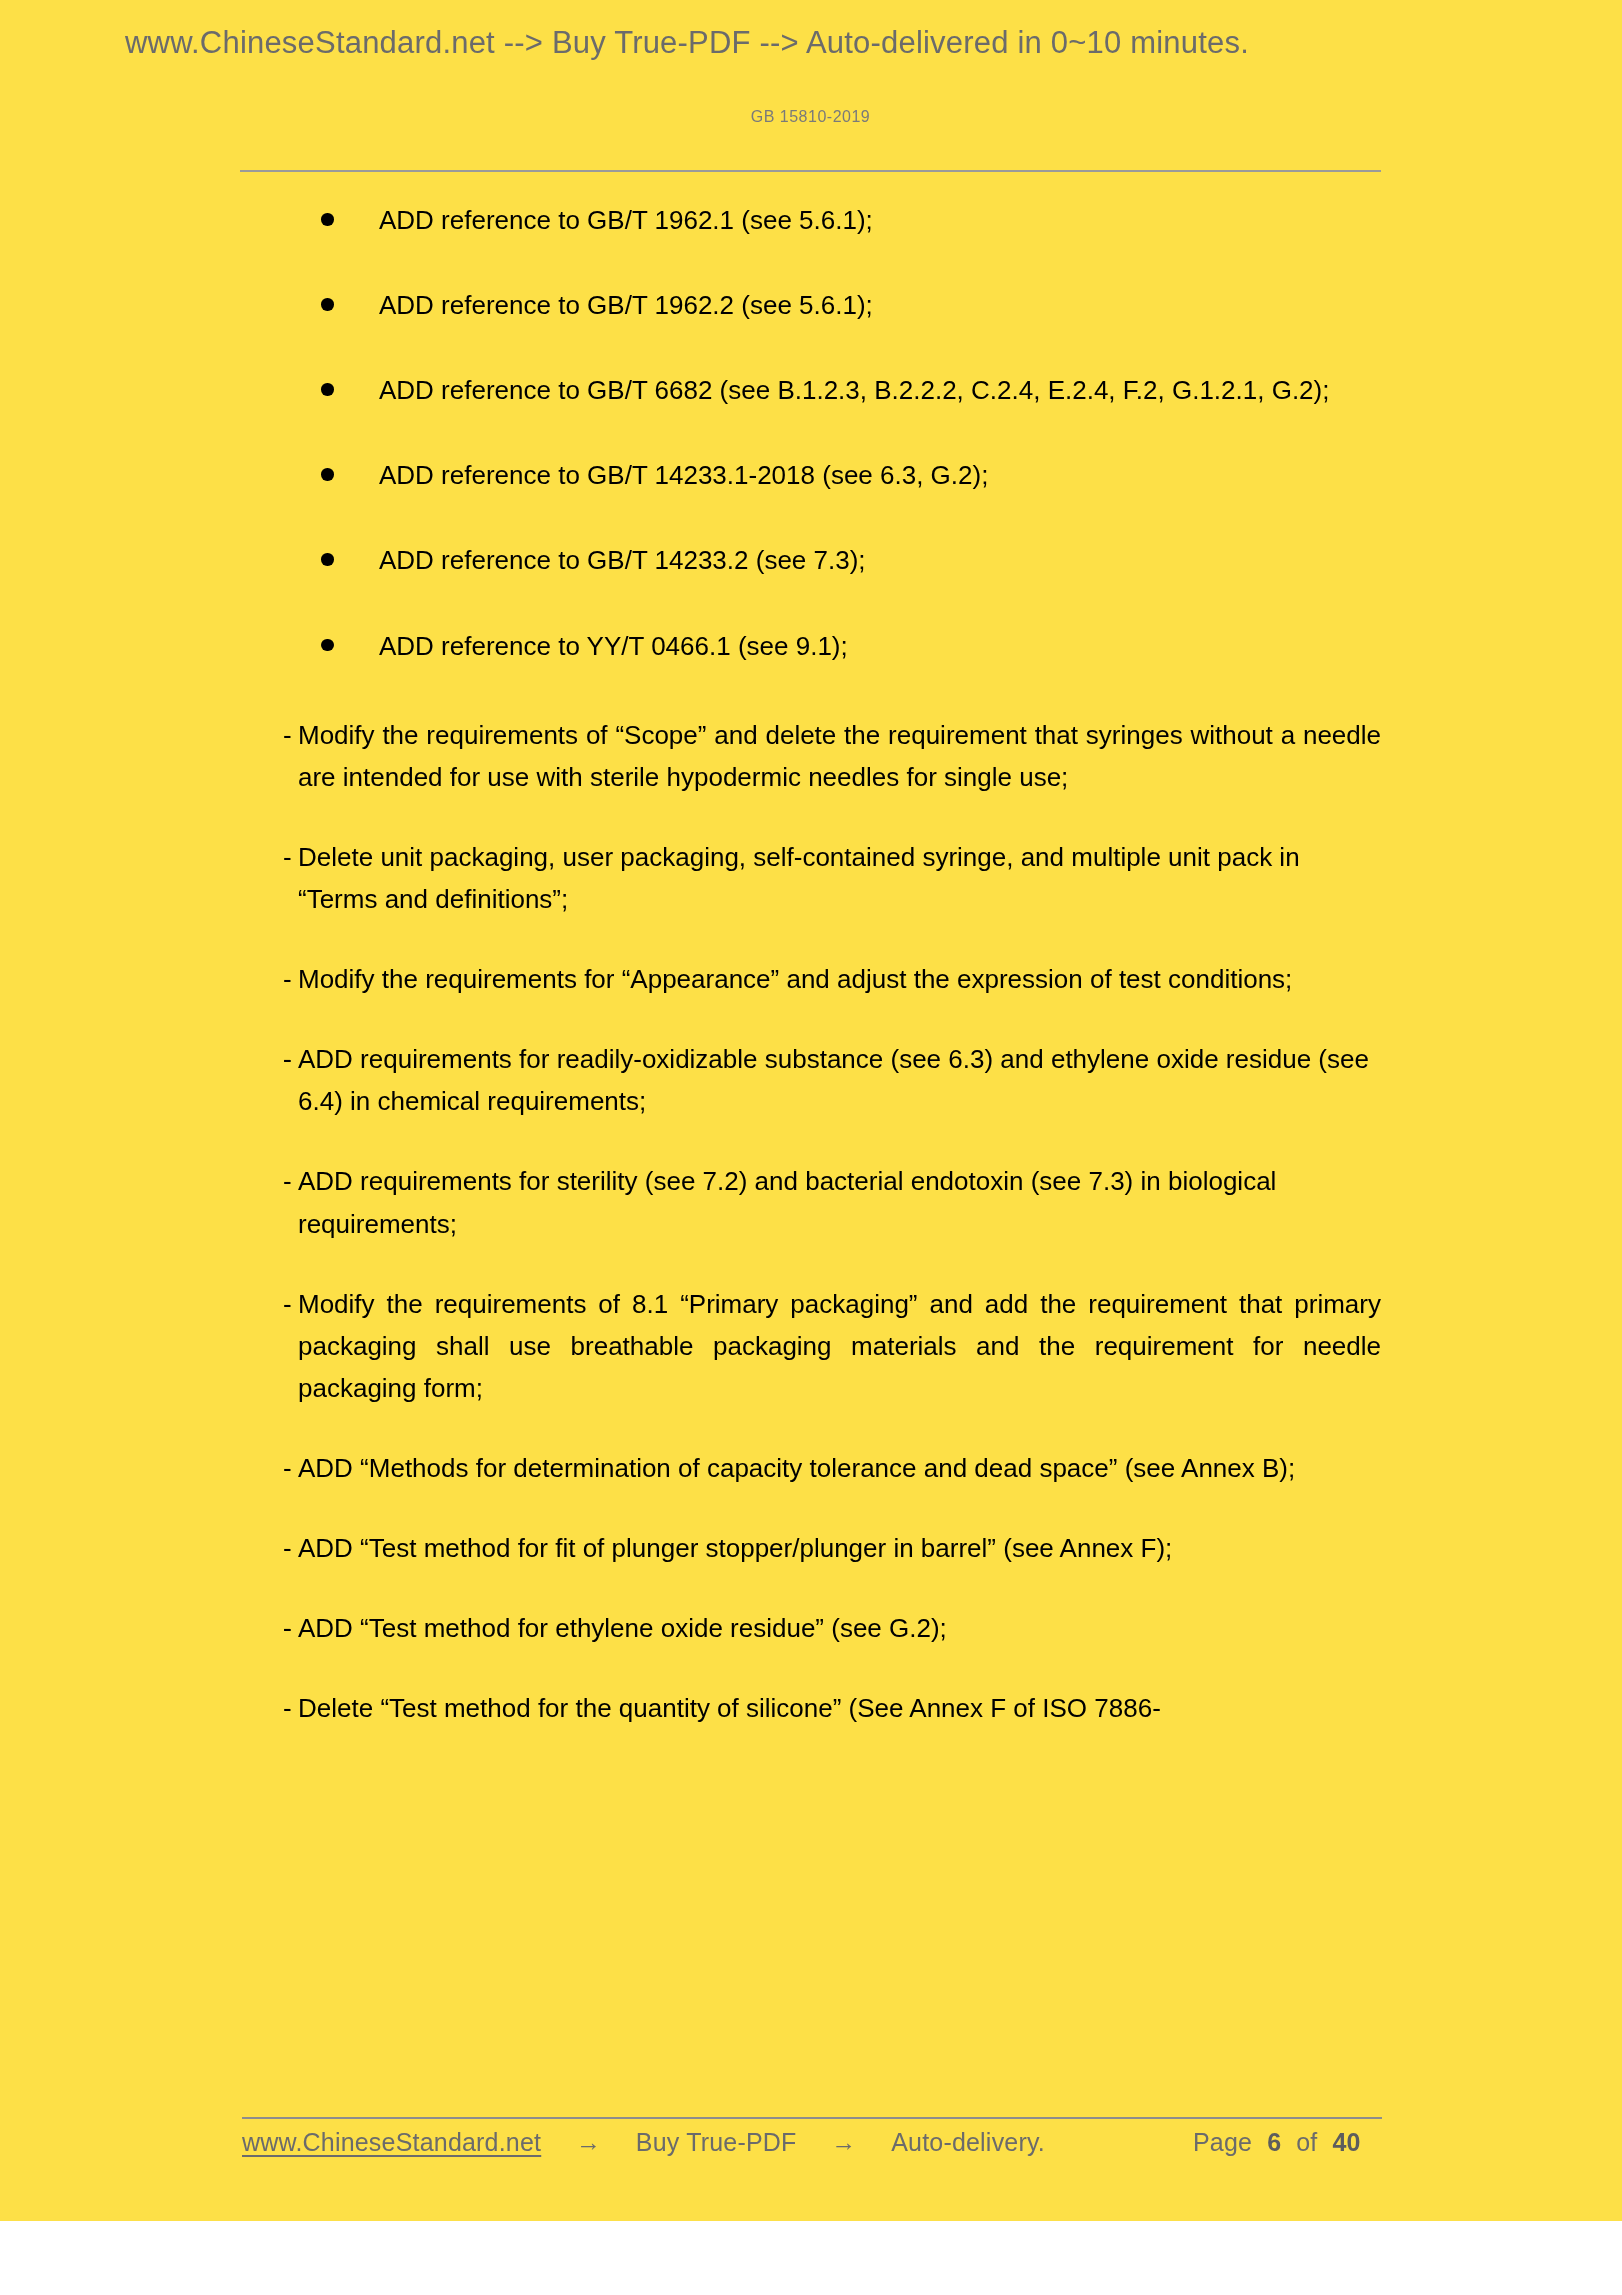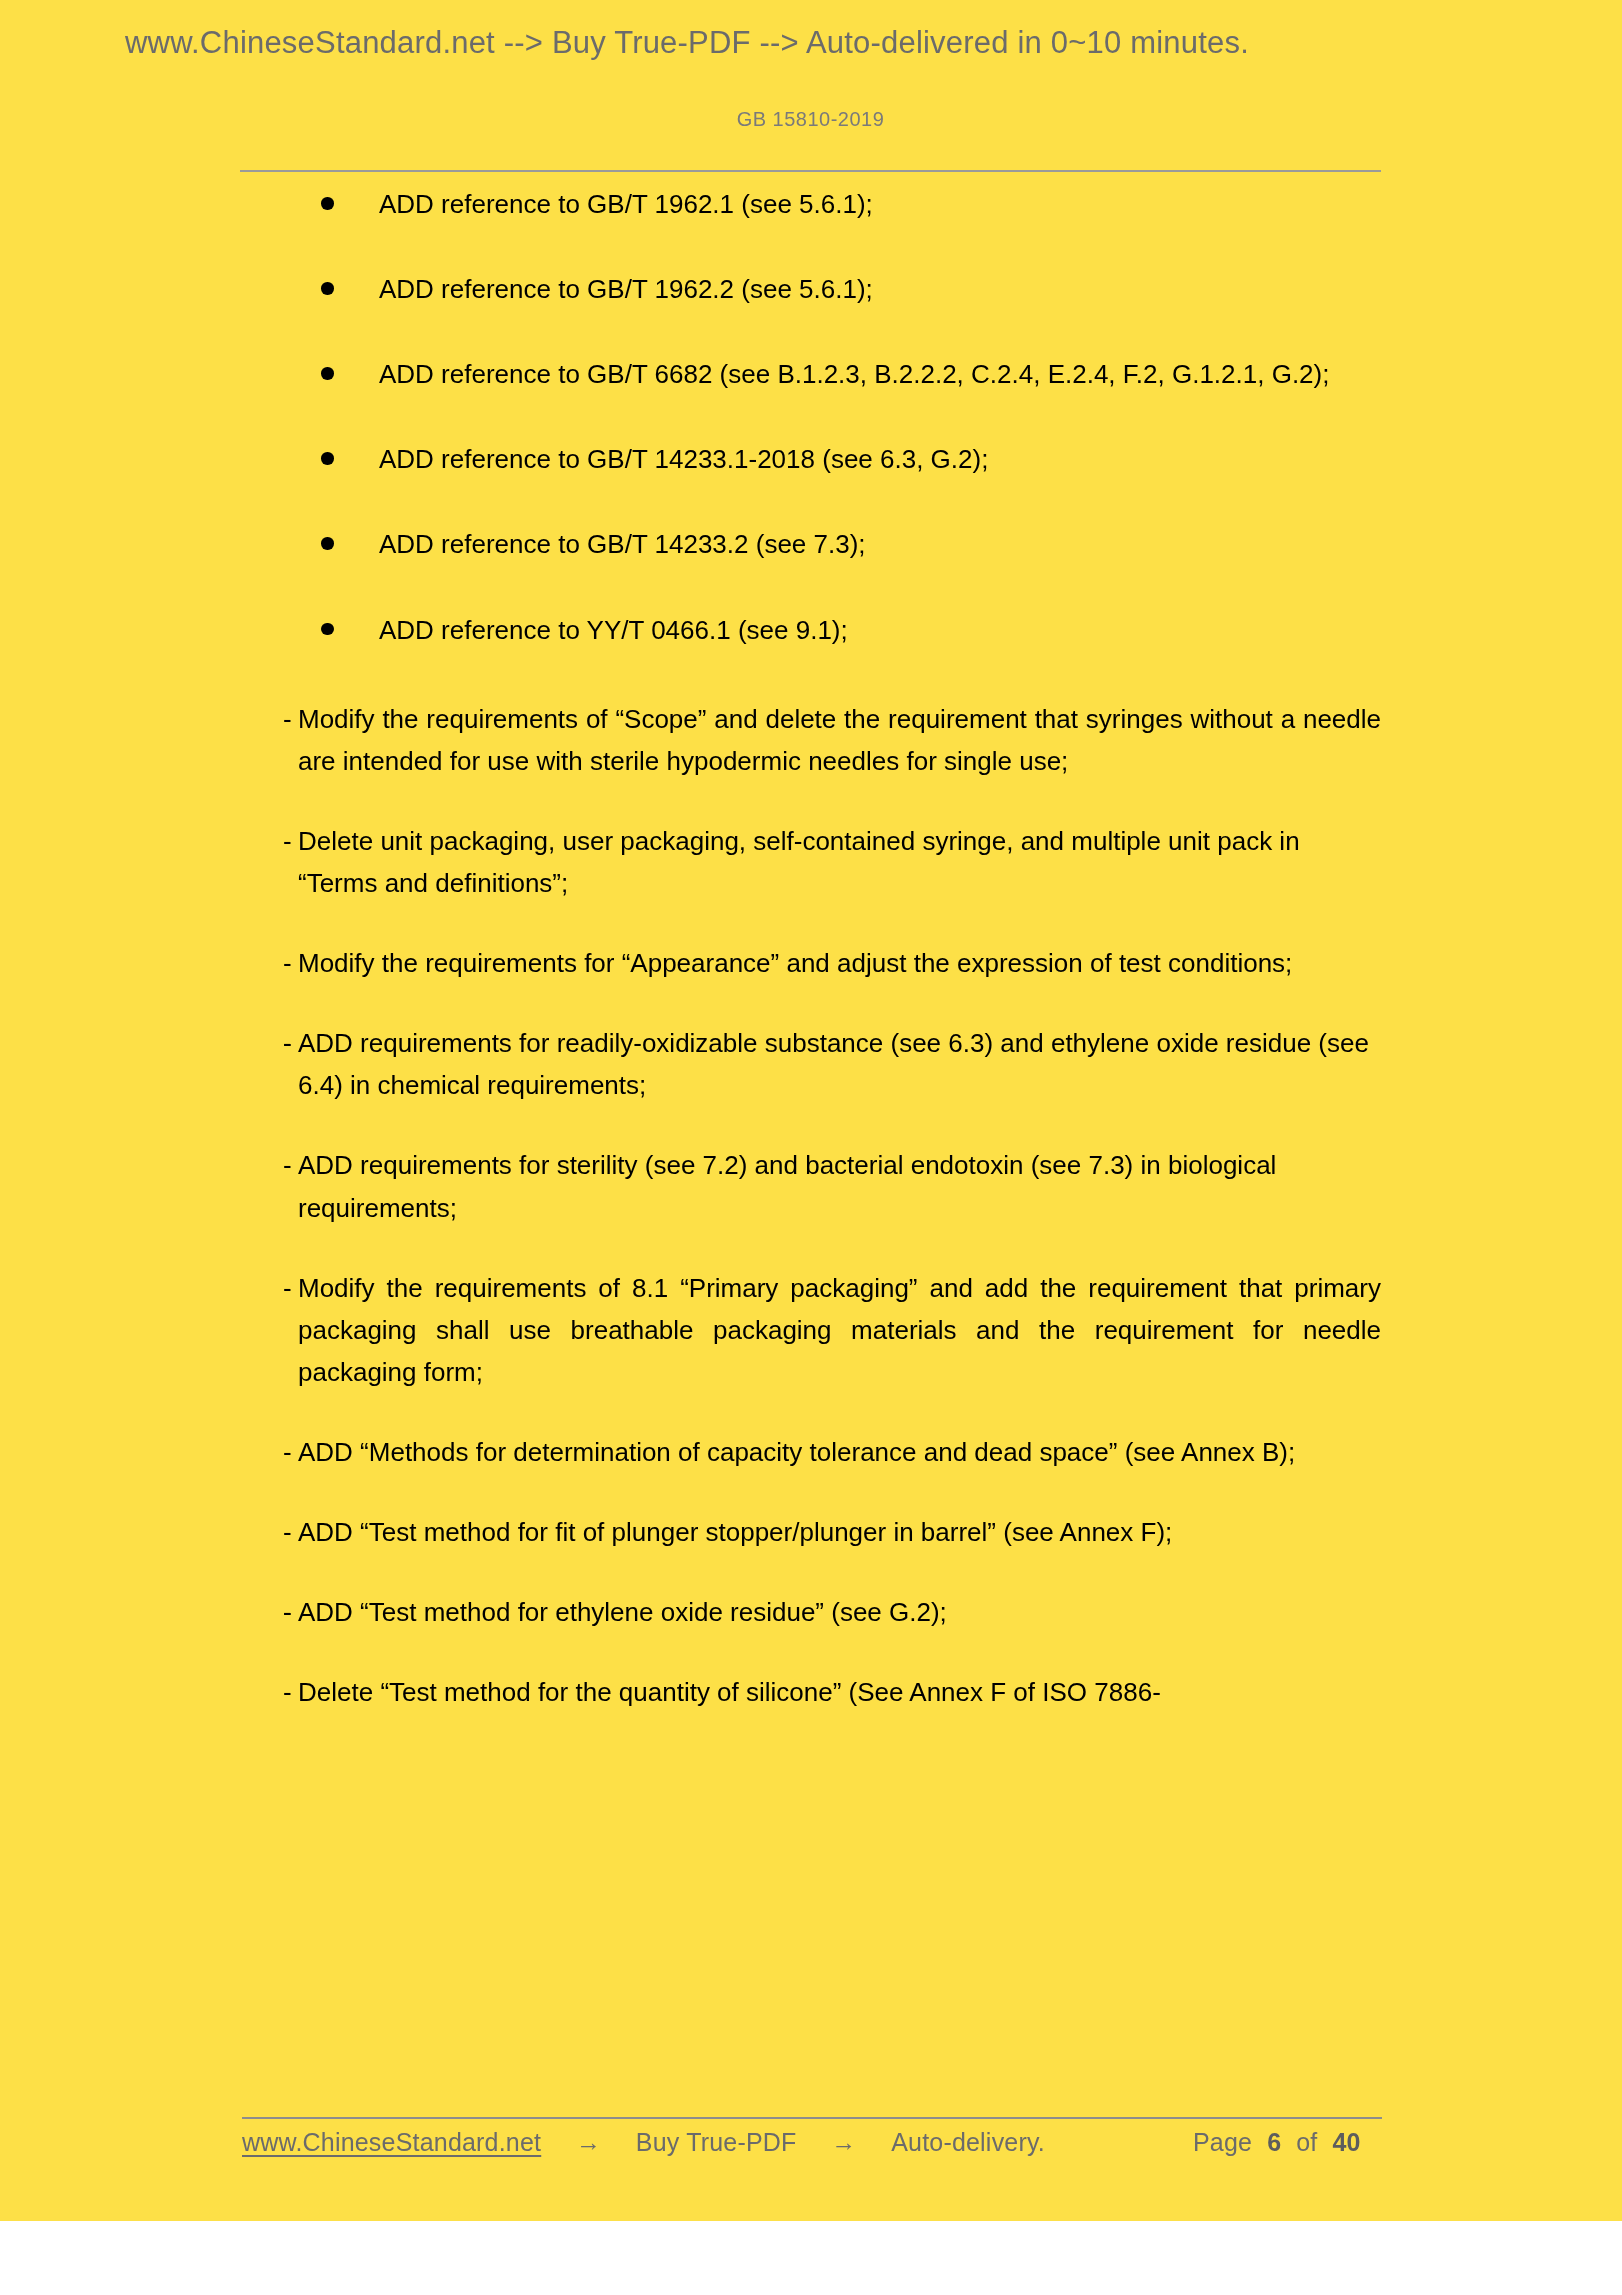--- a/index.html
+++ b/index.html
@@ -32,38 +32,38 @@
     color: #6b6b6b;
     letter-spacing: 0.2px;
     white-space: nowrap;
   }
   .std-number {
     position: absolute;
     left: 240px;
     top: 108px;
     width: 1141px;
     text-align: center;
-    font-size: 20px;
+    font-size: 16px;
     color: #7a7a7a;
     letter-spacing: 0.5px;
   }
   .header-rule {
     position: absolute;
     left: 240px;
     top: 170px;
     width: 1141px;
     height: 1.7px;
     background: #9a9a9a;
   }
 
   
   .content {
     position: absolute;
     left: 240px;
-    top: 183px;
+    top: 199px;
     width: 1141px;
   }
 
   
   .bullet-item {
     position: relative;
     padding-left: 139px;
     margin: 0 0 43px 0;
     font-size: 26px;
     line-height: 1.62;

